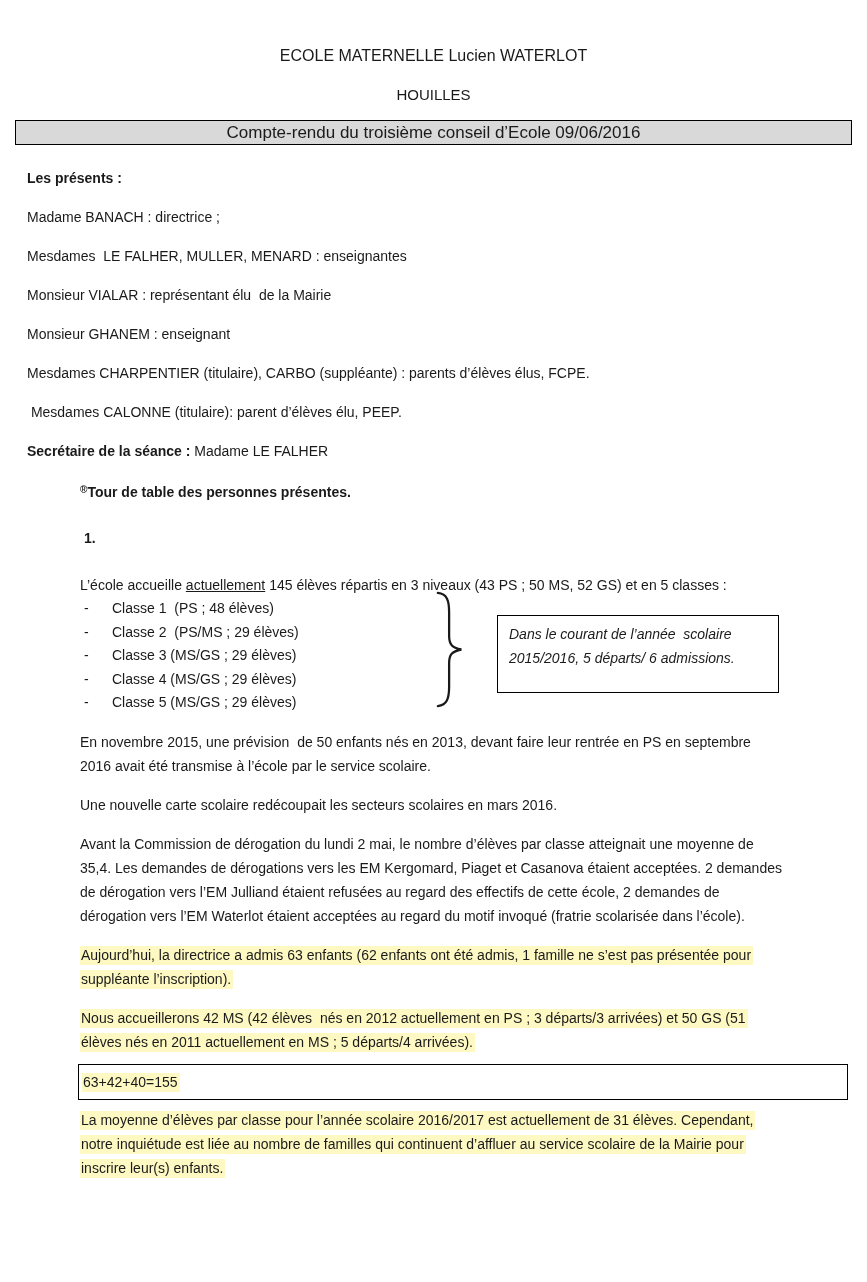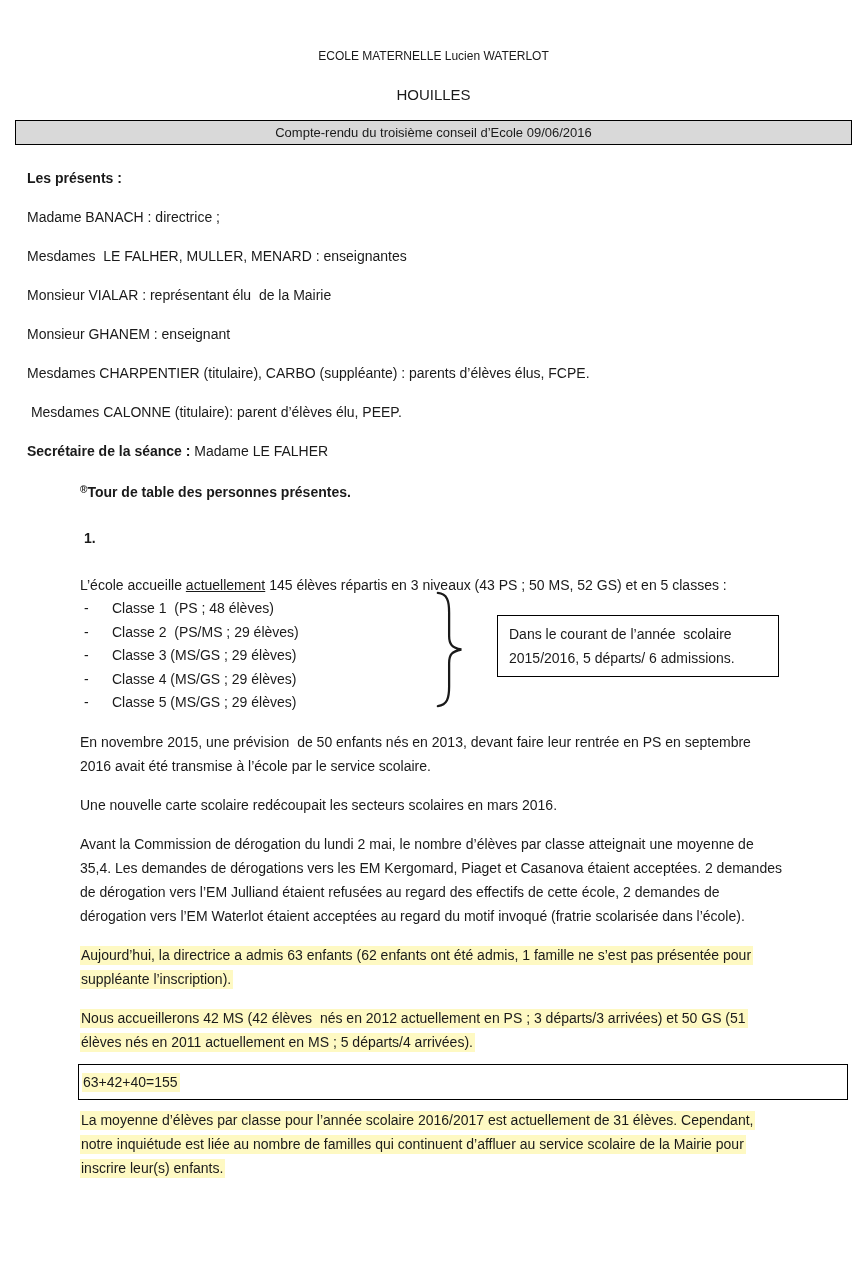--- a/index.html
+++ b/index.html
@@ -11,28 +11,28 @@
     height: 1282px;
     margin: 0 auto;
     background: #ffffff;
     color: #1a1a1a;
     font-family: "Liberation Sans", "DejaVu Sans", sans-serif;
     font-size: 14px;
     line-height: 24px;
     overflow: hidden;
   }
   .center { text-align: center; }
-  .title1 { margin-top: 44px; font-size: 12px; }
+  .title1 { margin-top: 44px; font-size: 16px; }
   .title2 { margin-top: 15px; font-size: 15px; }
   .banner {
     margin: 13px 15px 0 15px;
     border: 1px solid #000;
     background: #d9d9d9;
     text-align: center;
-    font-size: 13px;
+    font-size: 17px;
     line-height: 23px;
     padding: 0 4px;
   }
   .attendees { margin: 21px 19px 0 27px; }
   .attendees .p { margin-bottom: 15px; white-space: pre; }
   .bold { font-weight: bold; }
   .main { margin: 0 19px 0 80px; }
   .main .p { margin-bottom: 15px; }
   .line { white-space: pre; }
   .tour { margin-bottom: 22px; font-weight: bold; white-space: pre; }
@@ -49,25 +49,26 @@
     left: 355px;
     top: 18px;
     width: 32px;
     height: 117px;
   }
   .callout {
     position: absolute;
     left: 417px;
     top: 42px;
     width: 282px;
-    height: 62px;
+    height: 78px;
     border: 1.5px solid #000;
     padding: 6px 8px 0 11px;
     line-height: 24px;
     background: #fff;
+    font-style: italic;
   }
   .hl {
     background: #fef9c3;
     padding: 1px 2px 2px 1px;
   }
   .totalbox {
     border: 1.5px solid #000;
     margin: 10px 0 8px -2px;
     padding: 5px 4px 5px 3px;
     line-height: 24px;

